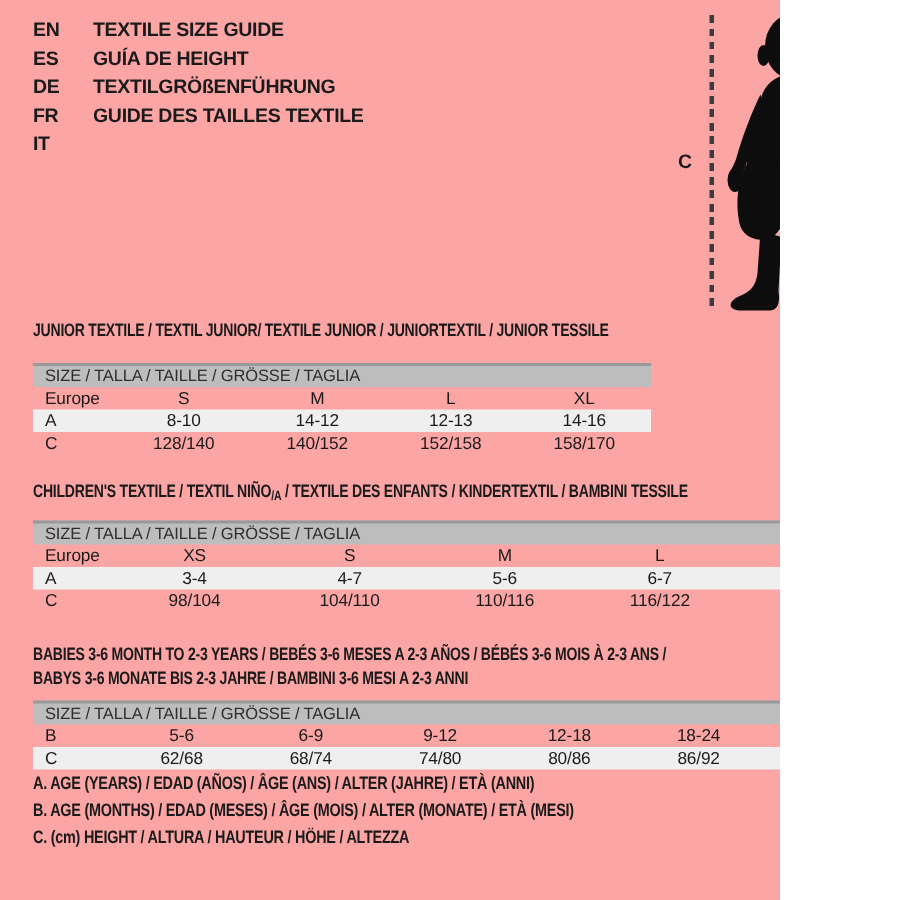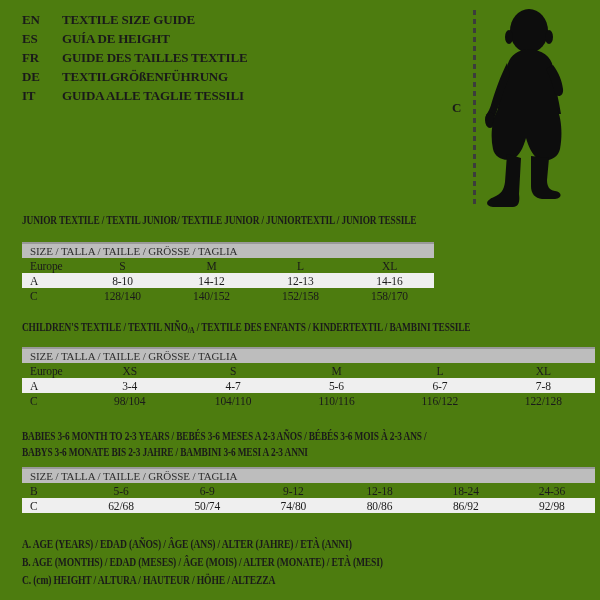--- a/index.html
+++ b/index.html
@@ -1,19 +1,19 @@
 <!DOCTYPE html>
 <html><head>
 <meta charset="utf-8">
 <style>
   * { margin:0; padding:0; box-sizing:border-box; }
   html,body { background:#fff; }
   .screen {
-    position:relative; width:600px; height:600px; background:#4d7c0f;
-    font-family:Liberation Serif, serif; color:#1a1a1a; overflow:hidden;
+    position:relative; width:520px; height:600px; background:#fca5a5;
+    font-family:Liberation Sans, sans-serif; color:#1a1a1a; overflow:hidden;
   }
 
   
   .lang-block { position:absolute; left:22px; top:10px; }
   .lang-row { display:flex; line-height:19px; font-size:13px; font-weight:bold; letter-spacing:-0.2px; }
   .lang-code { width:40px; flex:none; }
   .lang-text { white-space:nowrap; }
 
   
   .measure-line {
@@ -42,51 +42,50 @@
   .t-row.shade { background:#efefef; }
   .t-label { padding-left:8px; text-align:left; }
   .t-cell { text-align:center; }
   .cols-4 { grid-template-columns:56px repeat(4,1fr); }
   .cols-5 { grid-template-columns:56px repeat(5,1fr); }
   .cols-6 { grid-template-columns:56px repeat(6,1fr); }
   .w-junior { width:412px; }
   .w-wide { width:573px; }
 
   
-  .footnotes { position:absolute; left:22px; top:535px; }
+  .footnotes { position:absolute; left:22px; top:513px; }
   .footnote {
     font-size:12px; font-weight:bold; line-height:18px; white-space:nowrap;
     transform:scaleX(0.80); transform-origin:left top; letter-spacing:-0.2px;
   }
 </style>
 </head>
 <body>
 
 <div class="screen">
 
   <div class="lang-block">
     <div class="lang-row">
       <span class="lang-code">EN</span>
       <span class="lang-text">TEXTILE SIZE GUIDE</span>
     </div>
     <div class="lang-row">
       <span class="lang-code">ES</span>
       <span class="lang-text">GUÍA DE HEIGHT</span>
     </div>
     <div class="lang-row">
+      <span class="lang-code">DE</span>
+      <span class="lang-text">TEXTILGRÖßENFÜHRUNG</span>
+    </div>
+    <div class="lang-row">
       <span class="lang-code">FR</span>
       <span class="lang-text">GUIDE DES TAILLES TEXTILE</span>
     </div>
     <div class="lang-row">
-      <span class="lang-code">DE</span>
-      <span class="lang-text">TEXTILGRÖßENFÜHRUNG</span>
-    </div>
-    <div class="lang-row">
       <span class="lang-code">IT</span>
-      <span class="lang-text">GUIDA ALLE TAGLIE TESSILI</span>
     </div>
   </div>
 
   <div class="measure-line"></div>
   <div class="measure-label">C</div>
   <svg class="baby-svg" width="96" height="204" viewBox="0 0 96 204" fill="#0d0d0d" xmlns="http://www.w3.org/2000/svg">
     <ellipse cx="47" cy="25" rx="19" ry="22"></ellipse>
     <ellipse cx="27" cy="31" rx="4" ry="7"></ellipse>
     <ellipse cx="67" cy="31" rx="4" ry="7"></ellipse>
     <path d="M47,43 C34,44 27,51 25,61 C22,75 19,89 16,101 L16,108 L79,108 L77,97 C74,83 73,71 71,61 C69,50 60,44 47,43 Z"></path>
@@ -164,21 +163,21 @@
       <div class="t-cell">5-6</div>
       <div class="t-cell">6-9</div>
       <div class="t-cell">9-12</div>
       <div class="t-cell">12-18</div>
       <div class="t-cell">18-24</div>
       <div class="t-cell">24-36</div>
     </div>
     <div class="t-row cols-6 shade">
       <div class="t-label">C</div>
       <div class="t-cell">62/68</div>
-      <div class="t-cell">50/74</div>
+      <div class="t-cell">68/74</div>
       <div class="t-cell">74/80</div>
       <div class="t-cell">80/86</div>
       <div class="t-cell">86/92</div>
       <div class="t-cell">92/98</div>
     </div>
   </div>
 
   <div class="footnotes">
     <div class="footnote">A. AGE (YEARS) / EDAD (AÑOS) / ÂGE (ANS) / ALTER (JAHRE) / ETÀ (ANNI)</div>
     <div class="footnote">B. AGE (MONTHS) / EDAD (MESES) / ÂGE (MOIS) / ALTER (MONATE) / ETÀ (MESI)</div>

